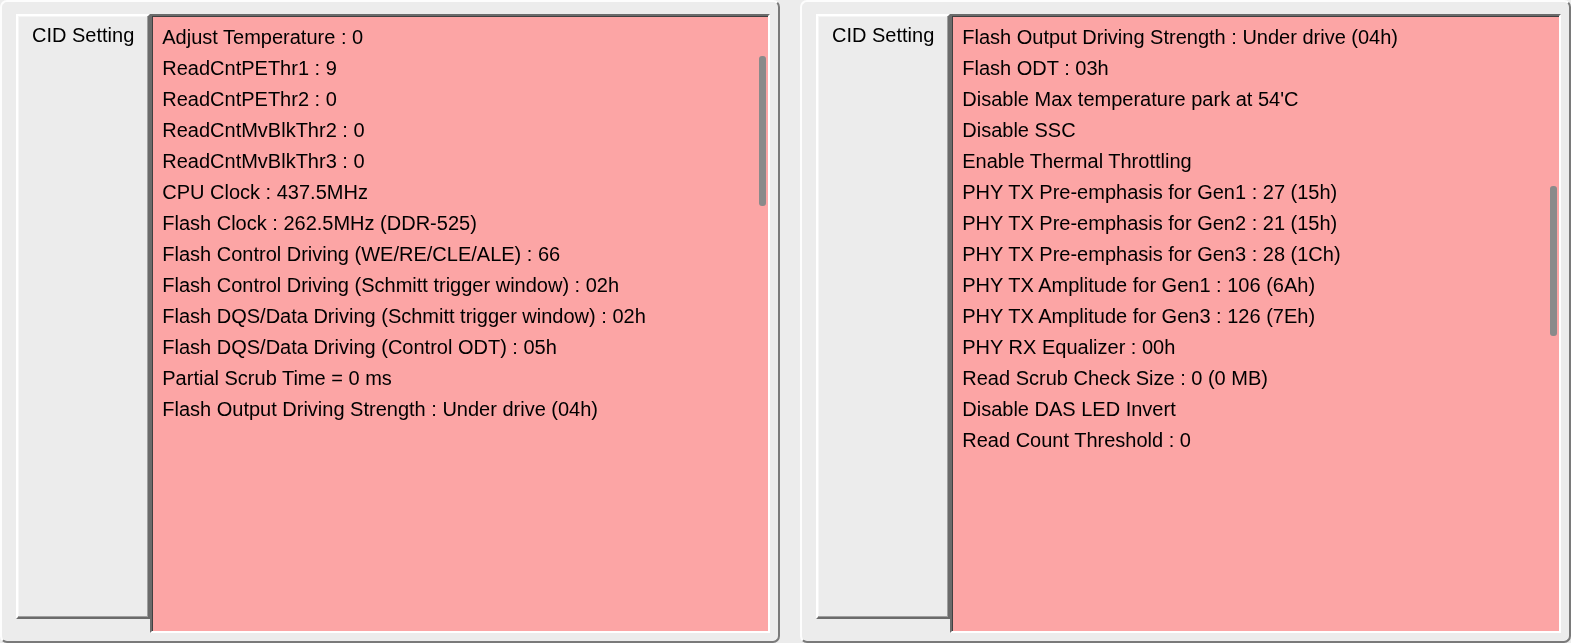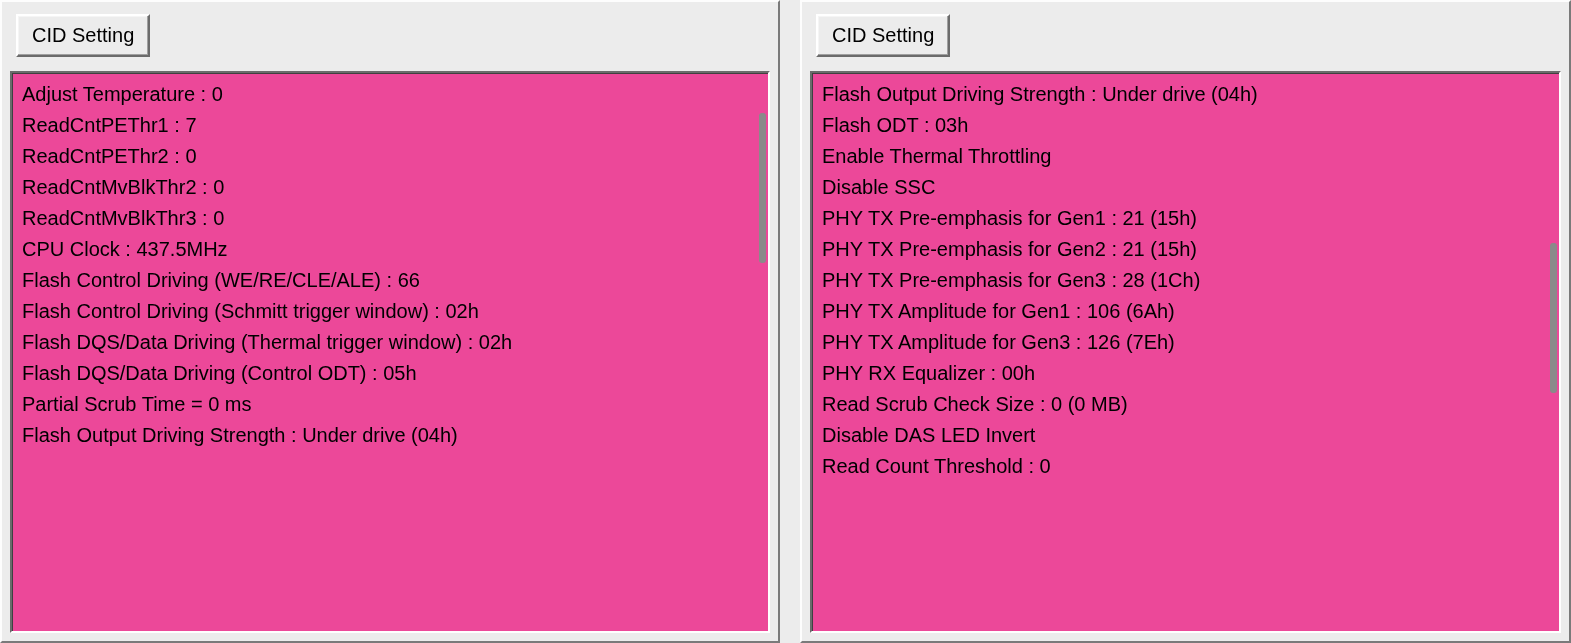--- a/index.html
+++ b/index.html
@@ -16,28 +16,28 @@
     position: relative;
     box-sizing: border-box;
     display: flex;
     flex-direction: row;
     gap: 20px;
     padding: 0;
   }
   .panel {
     flex: 1;
     display: flex;
-    flex-direction: column;
     box-sizing: border-box;
     padding: 12px 8px 8px 8px;
     border-top: 2px solid #fdfdfd;
     border-left: 2px solid #fdfdfd;
     border-right: 2px solid #7a7a7a;
     border-bottom: 2px solid #7a7a7a;
     background: #ececec;
+    border-radius: 7px;
   }
   .panel-left { width: 780px; flex: 0 0 780px; }
   .panel-right { flex: 1; }
 
   .cid-button {
     display: inline-block;
     background: #ececec;
     color: #000;
     font-family: Arial, Helvetica, sans-serif;
     font-size: 20px;
@@ -48,21 +48,21 @@
     border-bottom: 2px solid #6b6b6b;
     box-shadow: inset -1px -1px 0 #a0a0a0, inset 1px 1px 0 #f5f5f5;
     cursor: pointer;
     user-select: none;
     width: fit-content;
     margin-left: 6px;
     margin-bottom: 14px;
   }
 
   .listbox {
-    background: #ec4899;
+    background: #fca5a5;
     border-top: 2px solid #6b6b6b;
     border-left: 2px solid #6b6b6b;
     border-right: 2px solid #ffffff;
     border-bottom: 2px solid #ffffff;
     box-shadow: inset 1px 1px 0 #404040;
     flex: 1;
     box-sizing: border-box;
     position: relative;
     overflow: hidden;
     padding: 6px 10px 4px 10px;
@@ -89,46 +89,48 @@
 <body>
 
 <div class="page">
 
   <div class="panel panel-left">
     <div class="cid-button">CID Setting</div>
 
     <div class="listbox">
       <div class="content">
         <div class="row">Adjust Temperature : 0</div>
-        <div class="row">ReadCntPEThr1 : 7</div>
+        <div class="row">ReadCntPEThr1 : 9</div>
         <div class="row">ReadCntPEThr2 : 0</div>
         <div class="row">ReadCntMvBlkThr2 : 0</div>
         <div class="row">ReadCntMvBlkThr3 : 0</div>
         <div class="row">CPU Clock : 437.5MHz</div>
+        <div class="row">Flash Clock : 262.5MHz (DDR-525)</div>
         <div class="row">Flash Control Driving (WE/RE/CLE/ALE) : 66</div>
         <div class="row">Flash Control Driving (Schmitt trigger window) : 02h</div>
-        <div class="row">Flash DQS/Data Driving (Thermal trigger window) : 02h</div>
+        <div class="row">Flash DQS/Data Driving (Schmitt trigger window) : 02h</div>
         <div class="row">Flash DQS/Data Driving (Control ODT) : 05h</div>
         <div class="row">Partial Scrub Time = 0 ms</div>
         <div class="row">Flash Output Driving Strength : Under drive (04h)</div>
       </div>
       <div class="scroll-thumb" style="top:40px;height:150px;"></div>
     </div>
   </div>
 
   <div class="panel panel-right">
     <div class="cid-button">CID Setting</div>
 
     <div class="listbox">
       <div class="content">
         <div class="row">Flash Output Driving Strength : Under drive (04h)</div>
         <div class="row">Flash ODT : 03h</div>
+        <div class="row">Disable Max temperature park at 54'C</div>
+        <div class="row">Disable SSC</div>
         <div class="row">Enable Thermal Throttling</div>
-        <div class="row">Disable SSC</div>
-        <div class="row">PHY TX Pre-emphasis for Gen1 : 21 (15h)</div>
+        <div class="row">PHY TX Pre-emphasis for Gen1 : 27 (15h)</div>
         <div class="row">PHY TX Pre-emphasis for Gen2 : 21 (15h)</div>
         <div class="row">PHY TX Pre-emphasis for Gen3 : 28 (1Ch)</div>
         <div class="row">PHY TX Amplitude for Gen1 : 106 (6Ah)</div>
         <div class="row">PHY TX Amplitude for Gen3 : 126 (7Eh)</div>
         <div class="row">PHY RX Equalizer : 00h</div>
         <div class="row">Read Scrub Check Size : 0 (0 MB)</div>
         <div class="row">Disable DAS LED Invert</div>
         <div class="row">Read Count Threshold : 0</div>
       </div>
       <div class="scroll-thumb" style="top:170px;height:150px;"></div>

